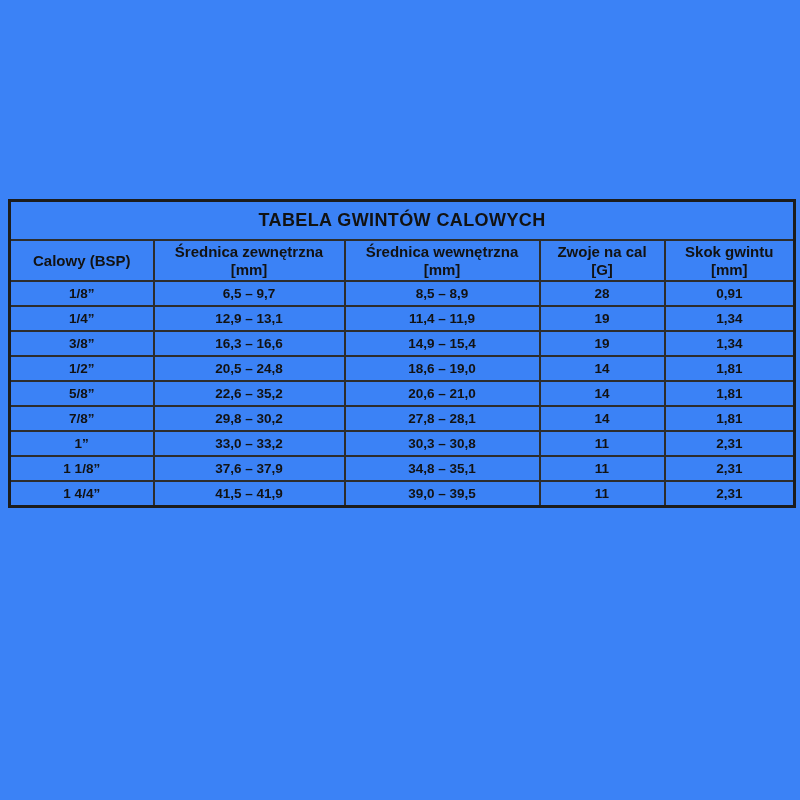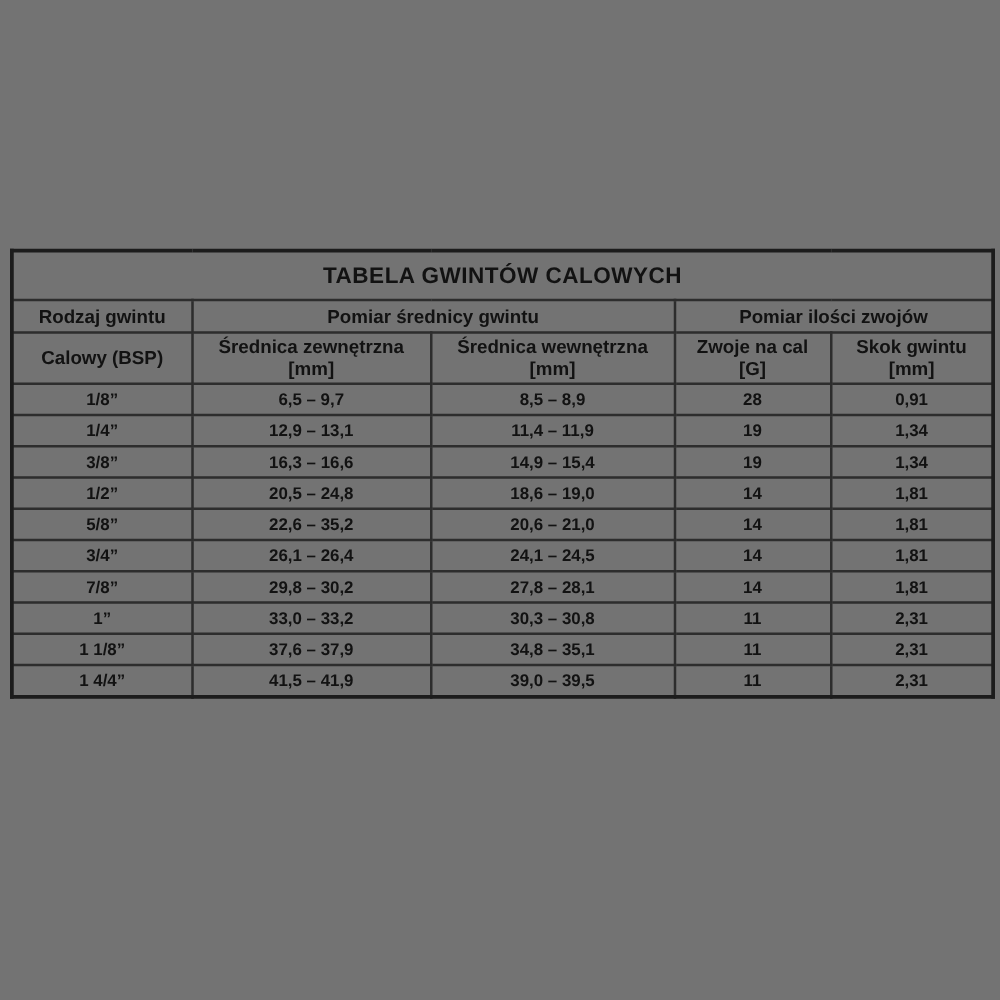--- a/index.html
+++ b/index.html
@@ -4,21 +4,21 @@
 <style>
   html, body {
     margin: 0;
     padding: 0;
     background: #ffffff;
   }
   .sheet {
     position: relative;
     width: 800px;
     height: 800px;
-    background: #737373;
+    background: #3b82f6;
     font-family: "Liberation Sans", "DejaVu Sans", sans-serif;
     font-weight: bold;
     color: #121212;
     overflow: hidden;
   }
   table.thread-table {
     position: absolute;
     left: 8px;
     top: 199px;
     width: 785px;
@@ -70,25 +70,20 @@
       <col style="width:144px">
       <col style="width:191px">
       <col style="width:195px">
       <col style="width:125px">
       <col style="width:130px">
     </colgroup>
     <thead>
       <tr>
         <th class="title-cell" colspan="5">TABELA GWINTÓW CALOWYCH</th>
       </tr>
-      <tr class="group-row">
-        <th>Rodzaj gwintu</th>
-        <th colspan="2">Pomiar średnicy gwintu</th>
-        <th colspan="2">Pomiar ilości zwojów</th>
-      </tr>
       <tr class="colhead-row">
         <th>
           <span>Calowy (BSP)</span>
         </th>
         <th>
           <span>Średnica zewnętrzna</span>
           <span class="unit">[mm]</span>
         </th>
         <th>
           <span>Średnica wewnętrzna</span>
@@ -134,27 +129,20 @@
         <td>1,81</td>
       </tr>
       <tr>
         <td>5/8”</td>
         <td>22,6 – 35,2</td>
         <td>20,6 – 21,0</td>
         <td>14</td>
         <td>1,81</td>
       </tr>
       <tr>
-        <td>3/4”</td>
-        <td>26,1 – 26,4</td>
-        <td>24,1 – 24,5</td>
-        <td>14</td>
-        <td>1,81</td>
-      </tr>
-      <tr>
         <td>7/8”</td>
         <td>29,8 – 30,2</td>
         <td>27,8 – 28,1</td>
         <td>14</td>
         <td>1,81</td>
       </tr>
       <tr>
         <td>1”</td>
         <td>33,0 – 33,2</td>
         <td>30,3 – 30,8</td>

